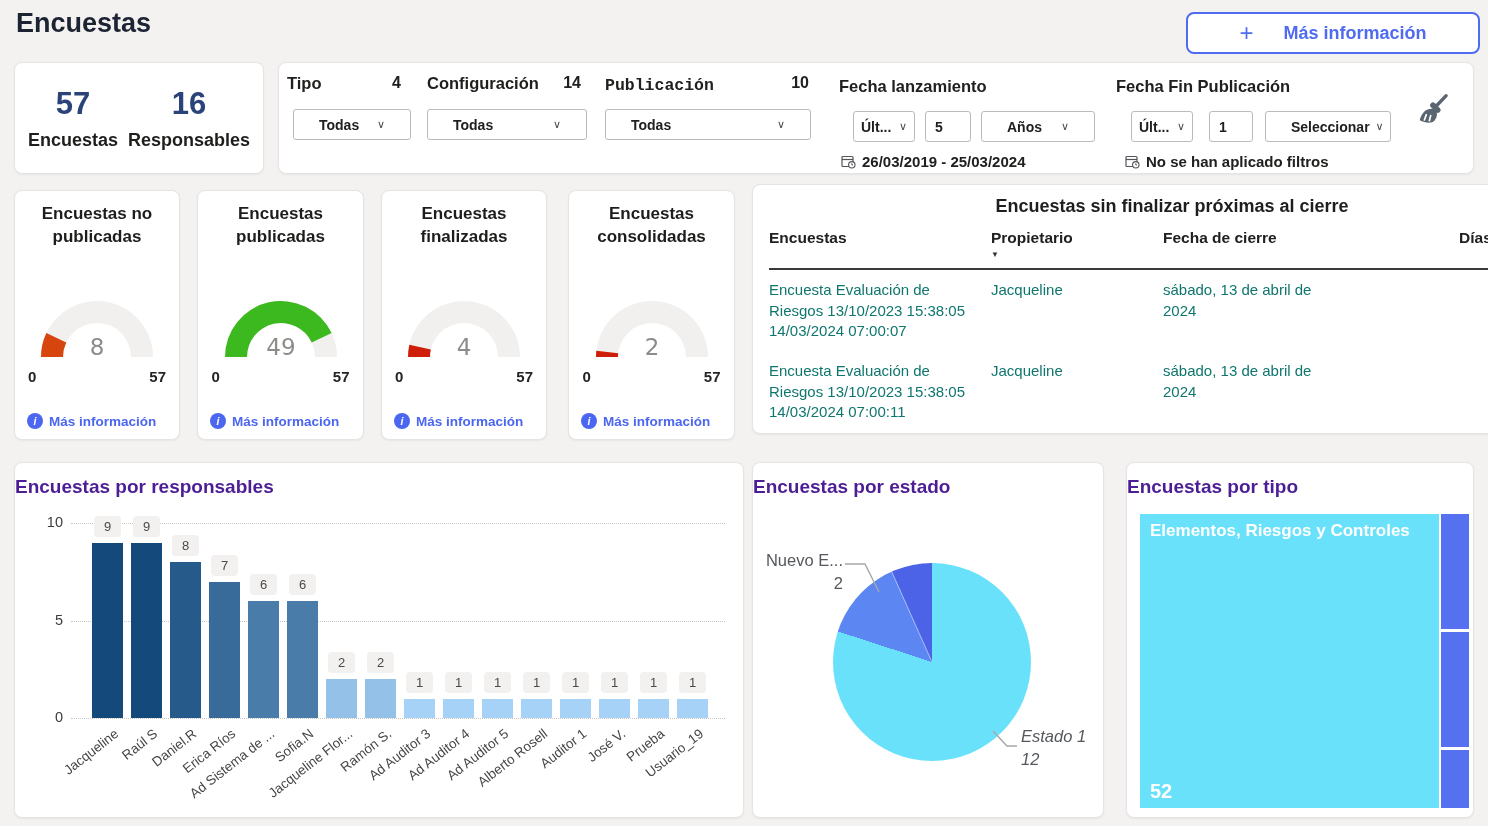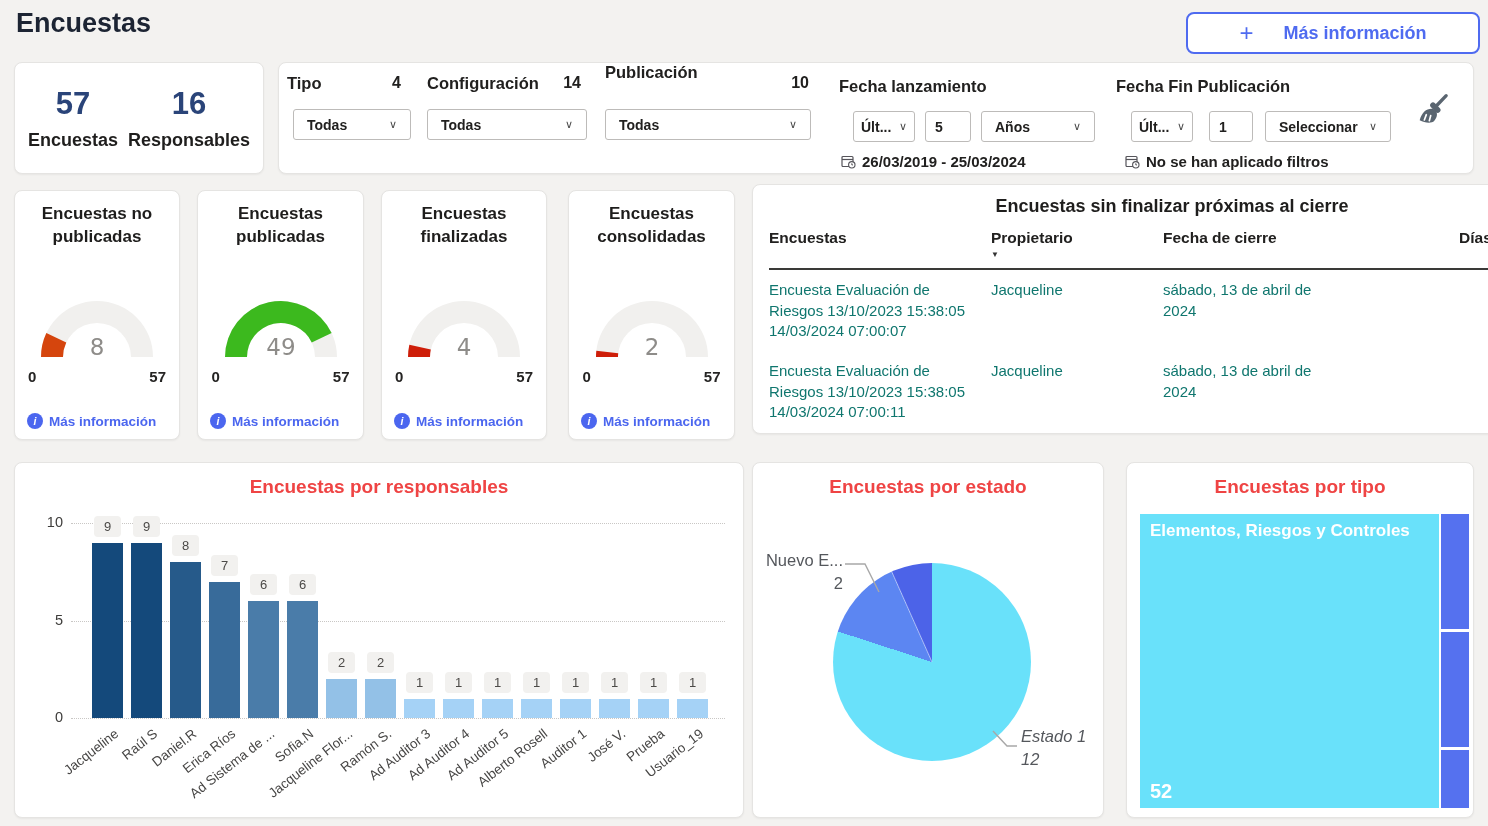--- a/index.html
+++ b/index.html
@@ -13,21 +13,21 @@
   .more-btn .lbl{font-size:18px;font-weight:600;}
   
   .kpi-wrap{display:flex;width:100%;height:100%;align-items:center;justify-content:space-around;padding:0 8px;box-sizing:border-box;}
   .kpi-col{text-align:center;}
   .kpi-val{font-size:31px;font-weight:600;color:#2a4479;}
   .kpi-lab{font-size:18px;font-weight:600;color:#1f1e1d;margin-top:8px;}
   
   .flabel{position:absolute;font-size:16.5px;font-weight:600;color:#21201f;white-space:nowrap;}
   .fcount{position:absolute;font-size:16px;font-weight:600;color:#21201f;text-align:right;width:30px;}
   .dd{position:absolute;height:31px;border:1px solid #bdbbb9;border-radius:3px;background:#fff;display:flex;align-items:center;
-      justify-content:space-between;padding:0 13px;font-size:14px;font-weight:600;color:#21201f;box-sizing:border-box;cursor:pointer;}
+      justify-content:space-between;padding:0 25px;font-size:14px;font-weight:600;color:#21201f;box-sizing:border-box;cursor:pointer;}
   .chev{font-size:11px;color:#4a4a4a;font-weight:400;margin-left:6px;}
   .inputbox{position:absolute;height:31px;border:1px solid #bdbbb9;border-radius:3px;background:#fff;display:flex;align-items:center;
       padding:0 9px;font-size:14px;font-weight:600;color:#21201f;box-sizing:border-box;}
   .fdate{position:absolute;font-size:15px;font-weight:600;color:#21201f;display:flex;align-items:center;gap:6px;white-space:nowrap;}
   .limpiar{position:absolute;display:flex;flex-direction:column;align-items:center;cursor:pointer;color:#474747;}
   .limpiar .txt{font-size:17px;margin-top:2px;}
   
   .gcard-title{padding:12px 14px 0;text-align:center;font-size:17px;font-weight:600;color:#1e1d1c;line-height:1.35;}
   .gauge-box{position:absolute;left:50%;transform:translateX(-50%);top:104px;width:138px;text-align:center;}
   .gminmax{display:flex;justify-content:space-between;font-size:15px;font-weight:700;color:#252423;margin-top:2px;}
@@ -41,21 +41,21 @@
   .thead .h4{text-align:right;}
   .sortmark{font-size:8px;color:#333;display:block;margin-top:3px;}
   .hrule{position:absolute;left:16px;right:16px;top:83px;border-top:2px solid #3a3a38;}
   .trows{position:absolute;left:16px;right:26px;top:86px;bottom:0;overflow:hidden;}
   .trow{display:grid;grid-template-columns:220px 170px 178px 1fr;column-gap:2px;padding:9px 0 10px;font-size:15px;color:#0f766e;line-height:1.38;cursor:pointer;}
   .trow .c1{padding-right:14px;}
   .trow .c4{text-align:right;}
   .sb-track{position:absolute;right:5px;top:48px;bottom:8px;width:7px;background:#f0efee;border-radius:4px;}
   .sb-thumb{position:absolute;right:5px;top:52px;width:7px;height:92px;background:#c2c0be;border-radius:4px;cursor:pointer;}
   
-  .chart-title{text-align:center;font-size:19px;font-weight:600;color:#ef4444;padding-top:13px;}
+  .chart-title{text-align:left;font-size:19px;font-weight:600;color:#4c1d95;padding-top:13px;}
   .gridline{position:absolute;left:56px;right:18px;border-top:1px dotted #c9c7c5;}
   .ylab{position:absolute;left:14px;width:34px;text-align:right;font-size:14.5px;color:#3e3d3b;}
   .bar{position:absolute;width:31px;cursor:pointer;}
   .vlabel{position:absolute;width:27px;height:21px;border-radius:4px;background:#f2f1ef;color:#4c4a48;font-size:13px;
       display:flex;align-items:center;justify-content:center;}
   .xlab{position:absolute;width:150px;text-align:right;font-size:13.5px;color:#474645;transform:rotate(-38deg);
       transform-origin:100% 0;white-space:nowrap;}
   
   .pie{position:absolute;left:80px;top:100px;width:198px;height:198px;border-radius:50%;cursor:pointer;}
   .callout{position:absolute;font-size:16.5px;color:#54575c;line-height:1.4;}
@@ -99,21 +99,21 @@
       <span class="chev">∨</span>
     </div>
 
     <span class="flabel" style="left:148px;top:11px;">Configuración</span>
     <span class="fcount" style="left:272px;top:11px;">14</span>
     <div class="dd" style="left:148px;top:46px;width:160px;">
       <span>Todas</span>
       <span class="chev">∨</span>
     </div>
 
-    <span class="flabel" style="left:326px;top:0;">Publicación</span>
+    <span class="flabel" style="left:326px;top:13px;font-family:Liberation Mono, monospace;">Publicación</span>
     <span class="fcount" style="left:500px;top:11px;">10</span>
     <div class="dd" style="left:326px;top:46px;width:206px;">
       <span>Todas</span>
       <span class="chev">∨</span>
     </div>
 
     <span class="flabel" style="left:560px;top:14px;">Fecha lanzamiento</span>
     <div class="dd" style="left:574px;top:48px;width:62px;padding:0 7px;">
       <span>Últ...</span>
       <span class="chev">∨</span>

